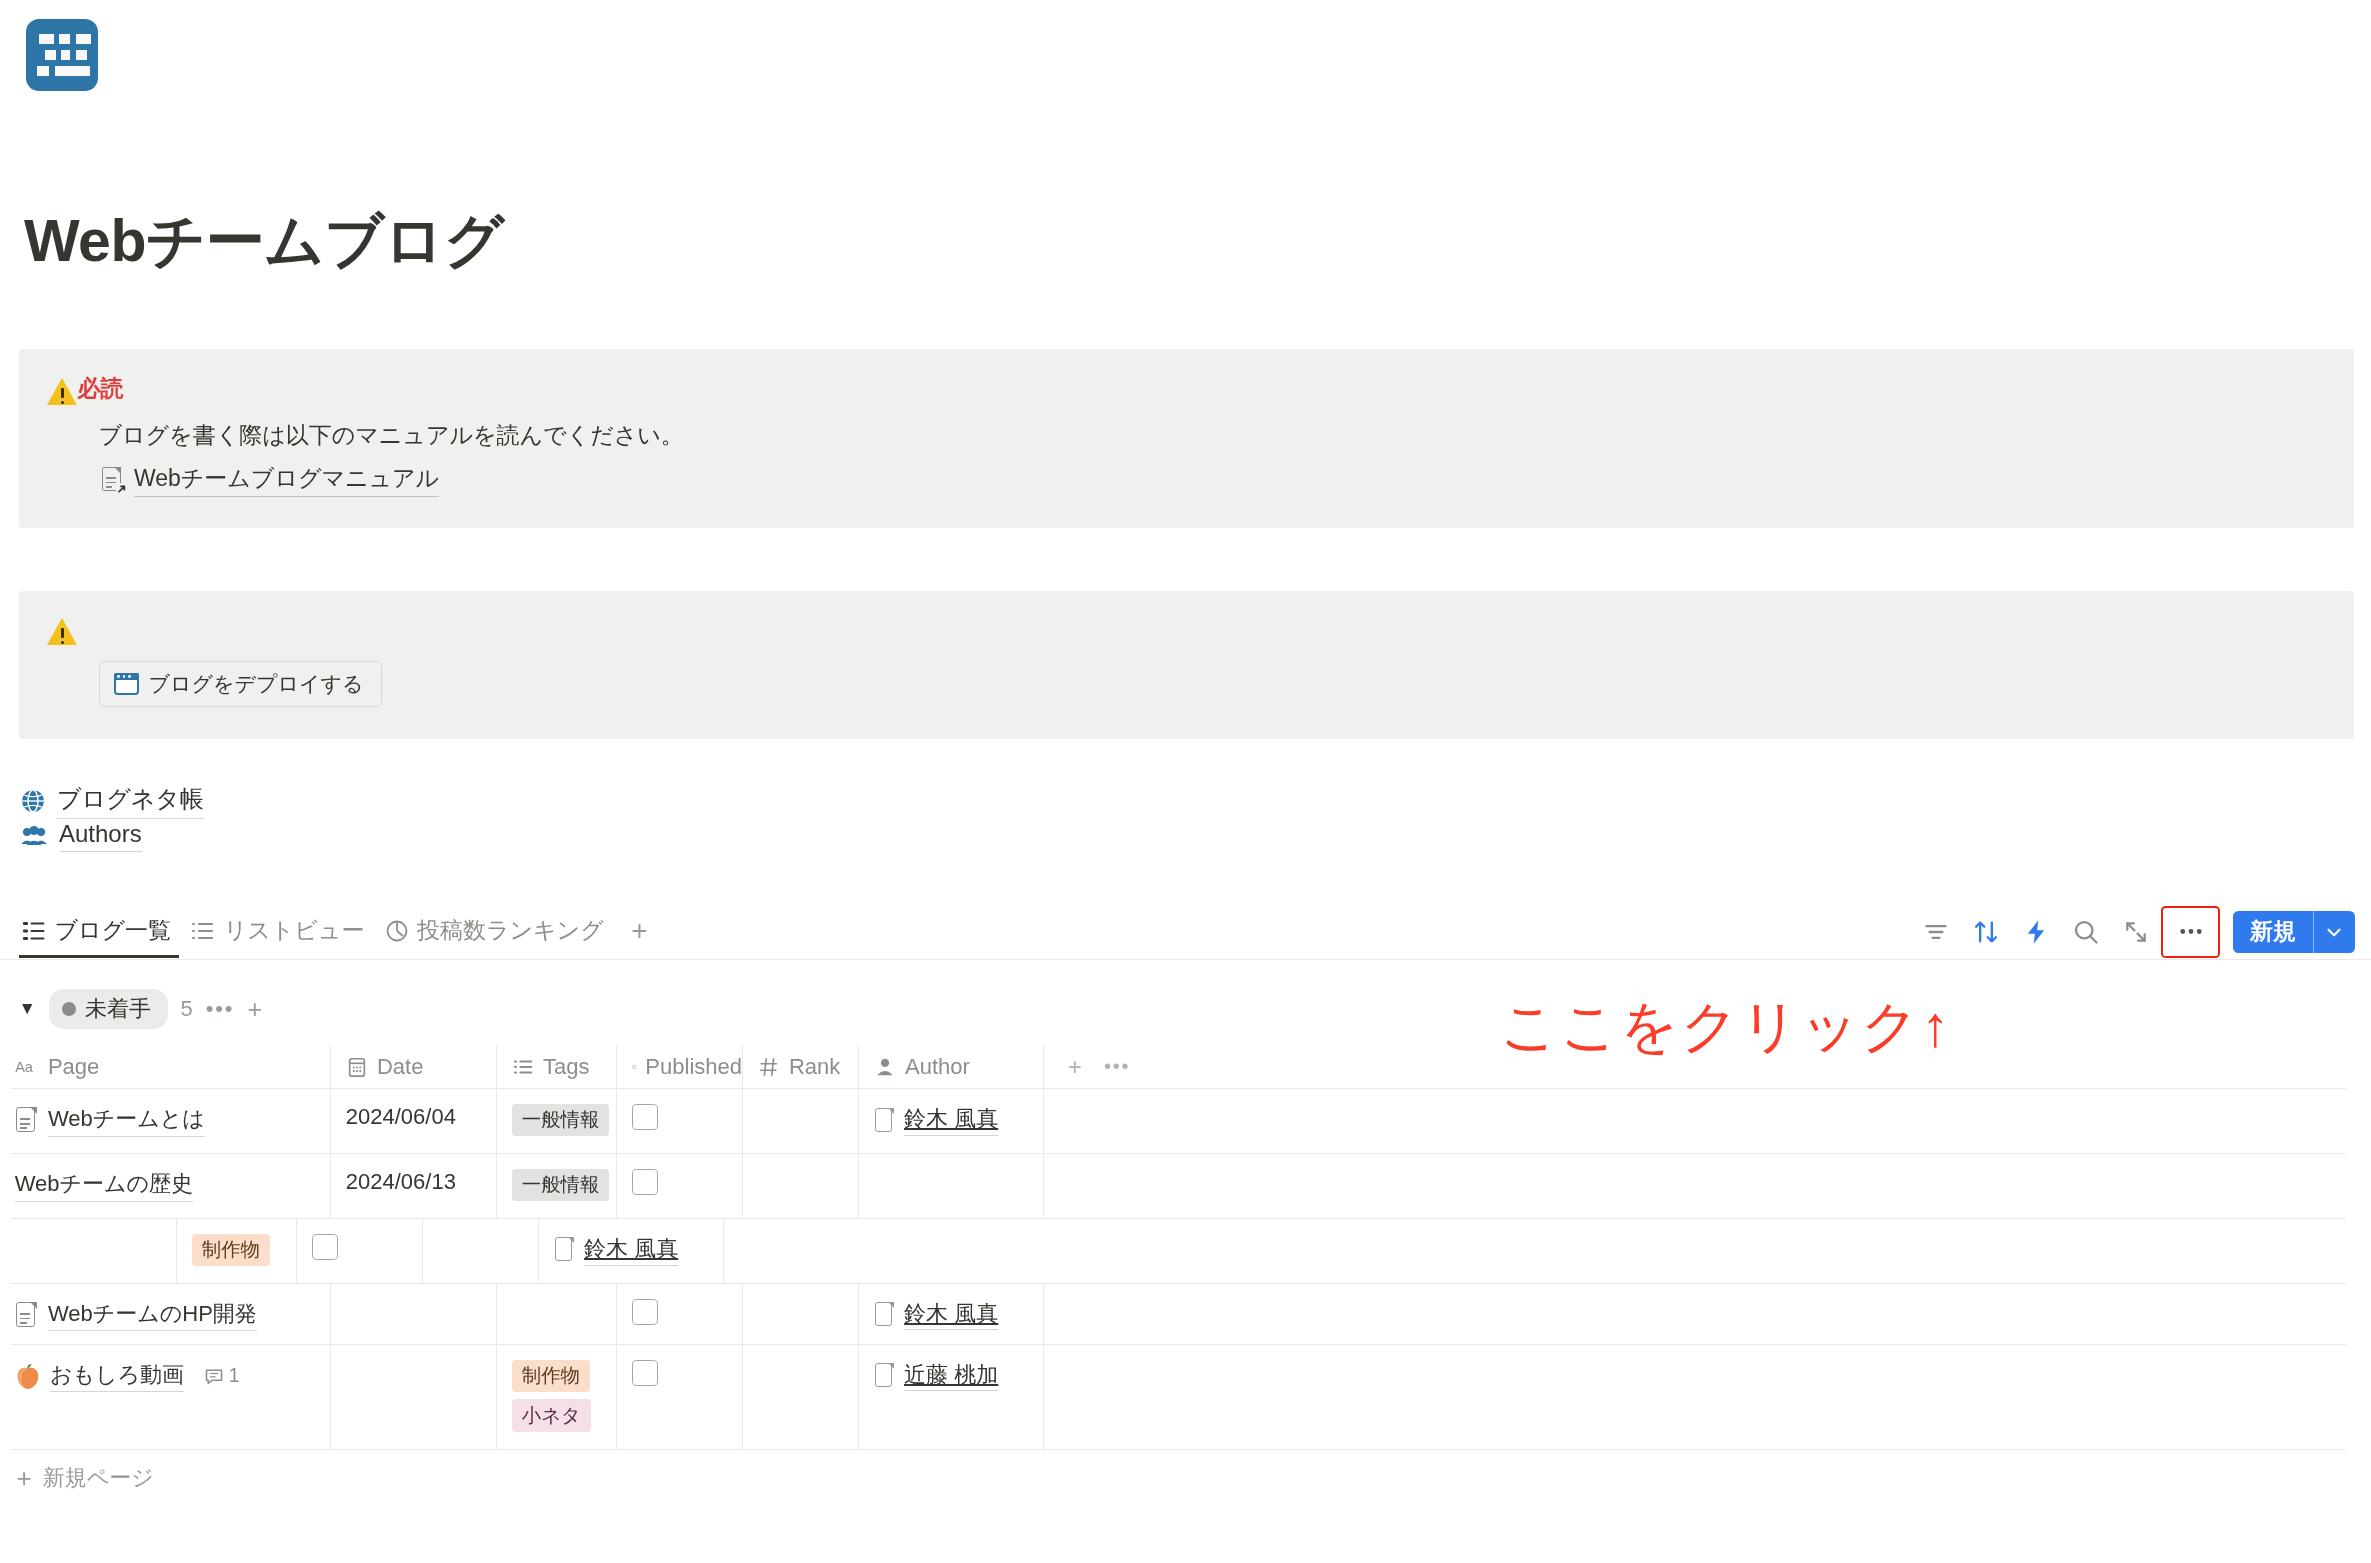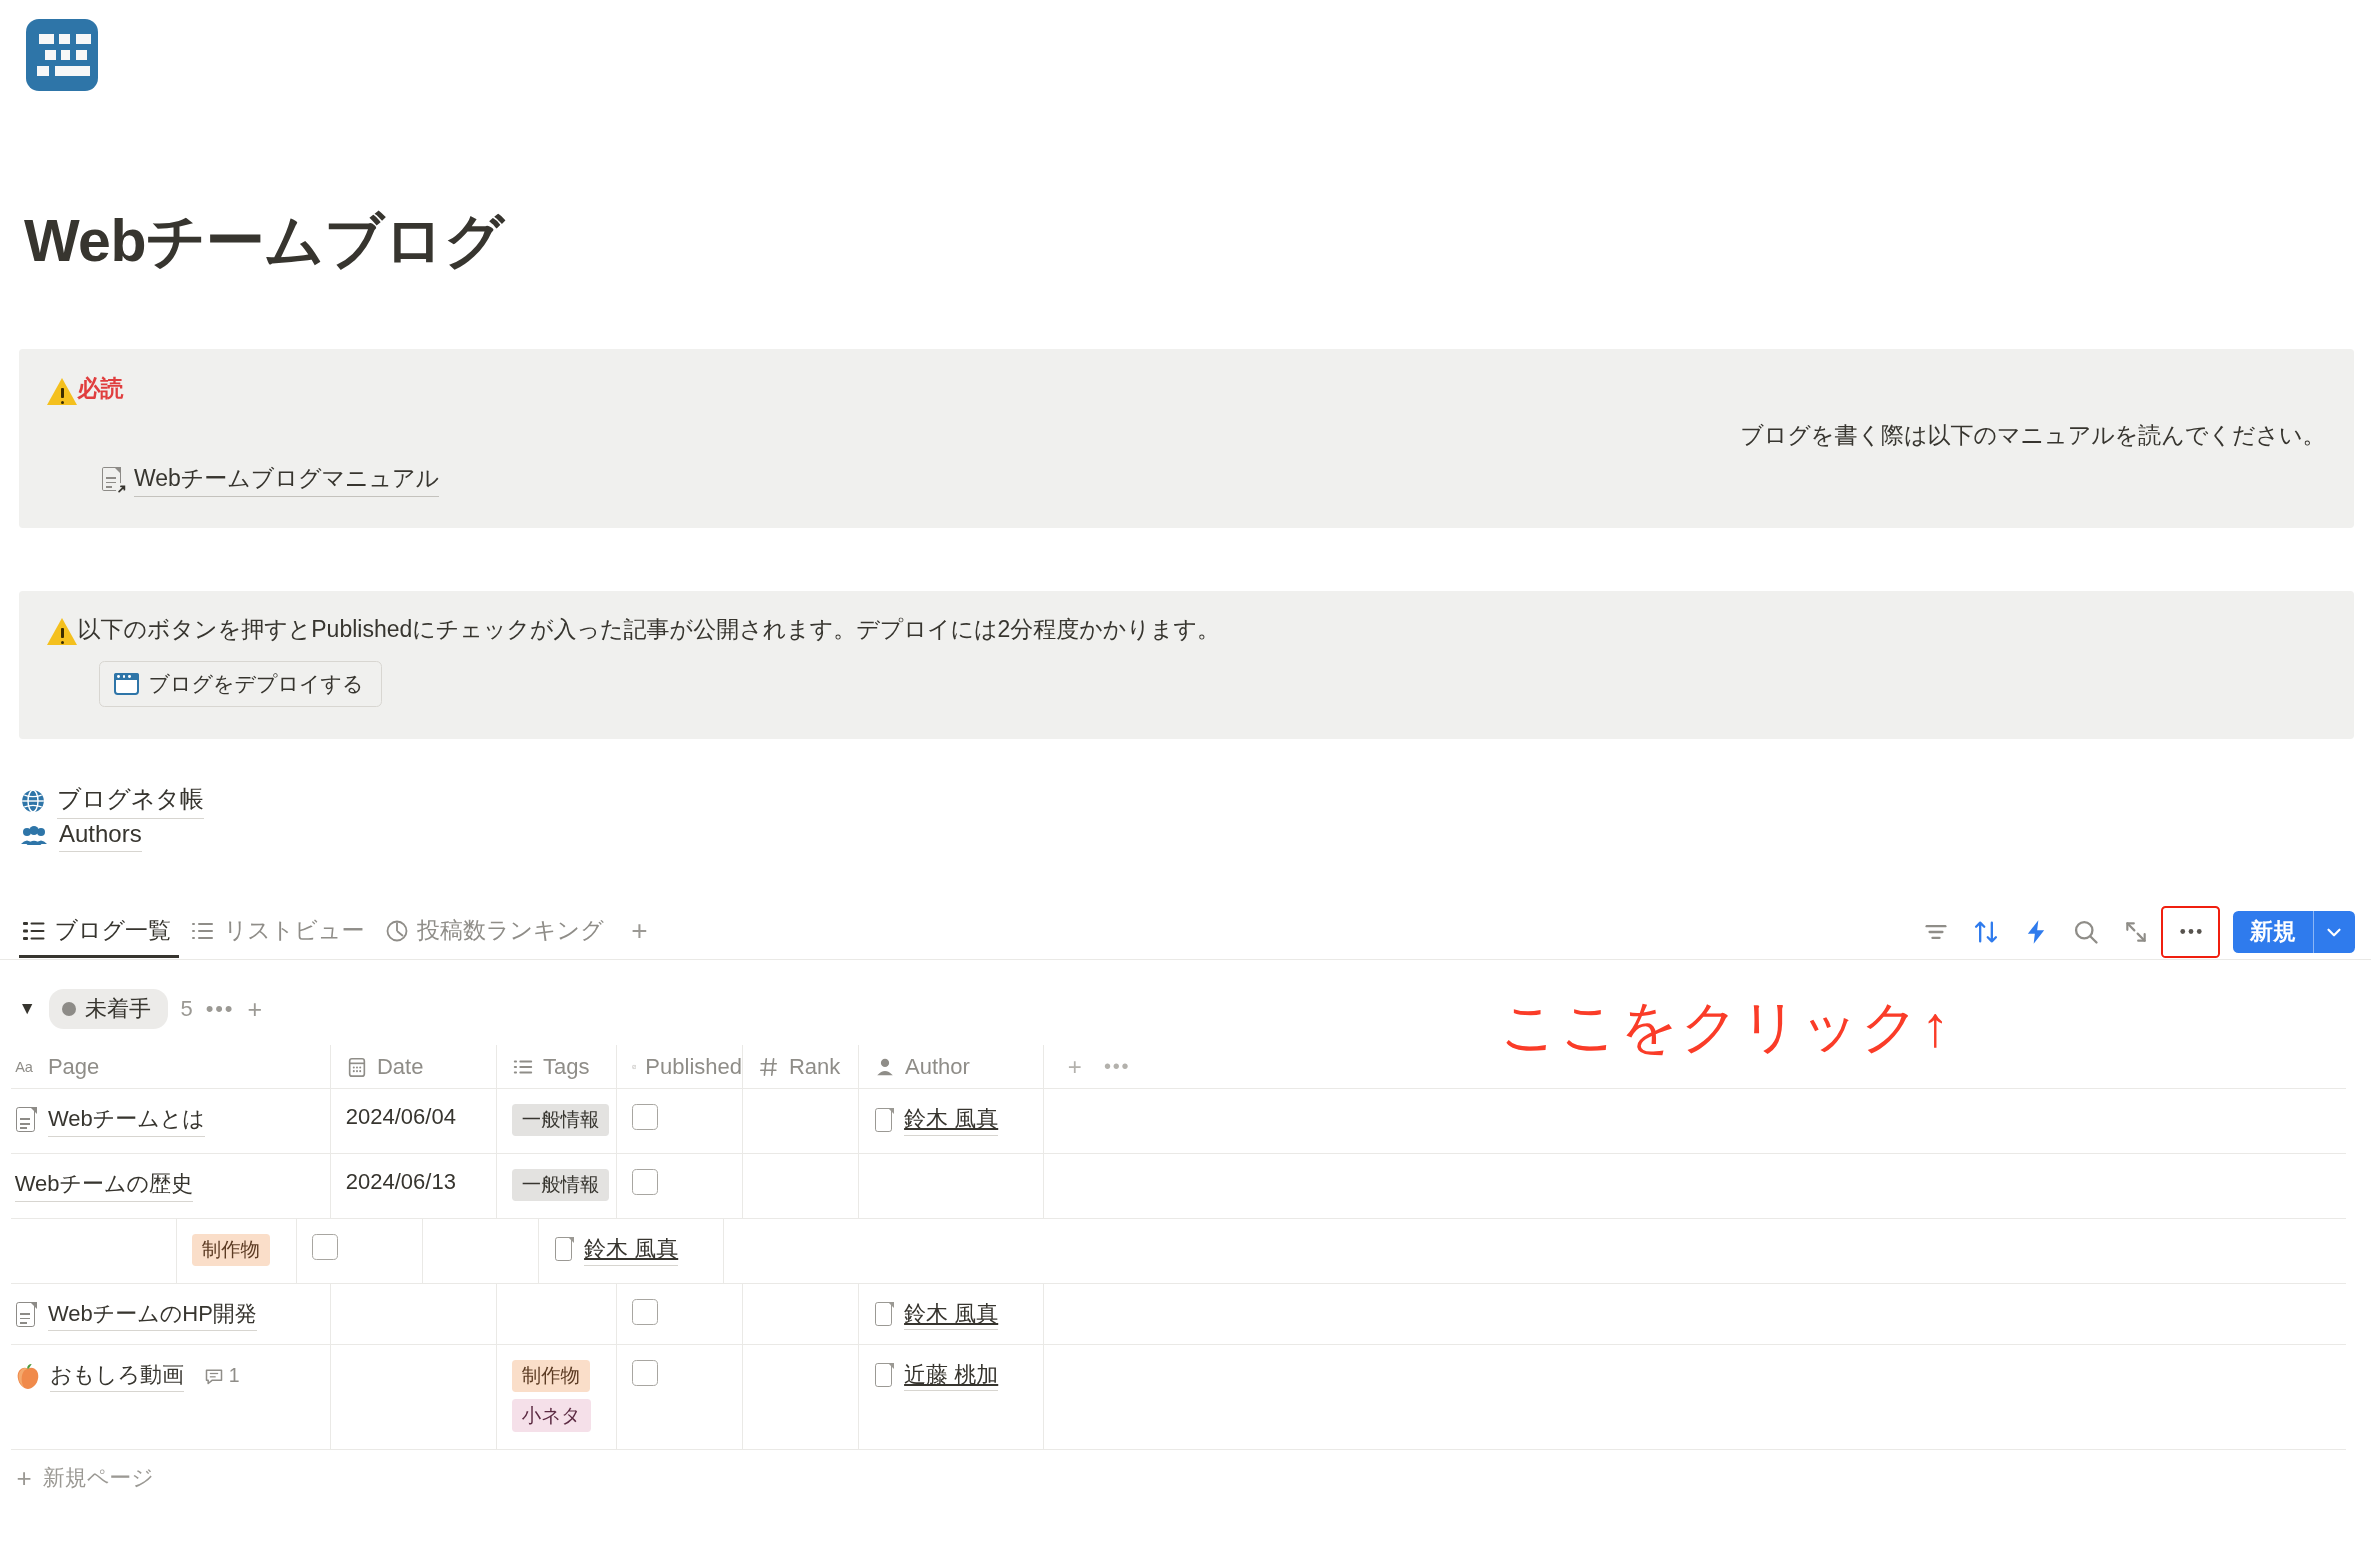--- a/index.html
+++ b/index.html
@@ -60,21 +60,21 @@
     position: absolute; left: 14px; top: 26px; width: 3.7px; height: 3.7px;
     background: #3a2c00; border-radius: 50%;
   }
   .callout-title {
     font-size: 23px; font-weight: 700; color: #e03e3e; line-height: 31px;
   }
   .callout-text {
     font-size: 23px; color: #37352f; line-height: 33px;
   }
   #callout-1 .inner { padding: 24px 28px 0 28px; }
-  #callout-1 .body { margin-left: 52px; margin-top: 13px; text-align: right; }
+  #callout-1 .body { margin-left: 52px; margin-top: 13px; }
   .manual-link-row { display: flex; align-items: center; margin-top: 11px; }
   .doc-ext-icon {
     width: 28px; height: 31px; position: relative; display: inline-block; margin-right: 7.4px;
   }
   .doc-ext-icon .sheet {
     position: absolute; left: 3.7px; top: 2.8px; width: 18.5px; height: 24px;
     border: 1.8px solid #8d8b87; border-radius: 1.8px; background: #f0f0ee;
   }
   .doc-ext-icon .fold {
     position: absolute; right: 5.5px; top: 2.8px;
@@ -305,21 +305,20 @@
   </div>
 
   <div class="callout" id="callout-2">
     <div class="inner">
       <div class="line">
         <span class="warn-emoji">
           <span class="warn-tri"></span>
             <span class="warn-bang"></span>
             <span class="warn-dot"></span>
         </span>
-        <span class="callout-text">以下のボタンを押すとPublishedにチェックが入った記事が公開されます。デプロイには2分程度かかります。</span>
       </div>
       <div class="deploy-btn">
         <span class="win-icon">
           <span class="frame"></span>
             <span class="bar"></span>
           <span class="d" style="left:3.7px;"></span>
             <span class="d" style="left:9.2px;"></span>
             <span class="d" style="left:14.8px;"></span>
         </span>
         <span>ブログをデプロイする</span>

